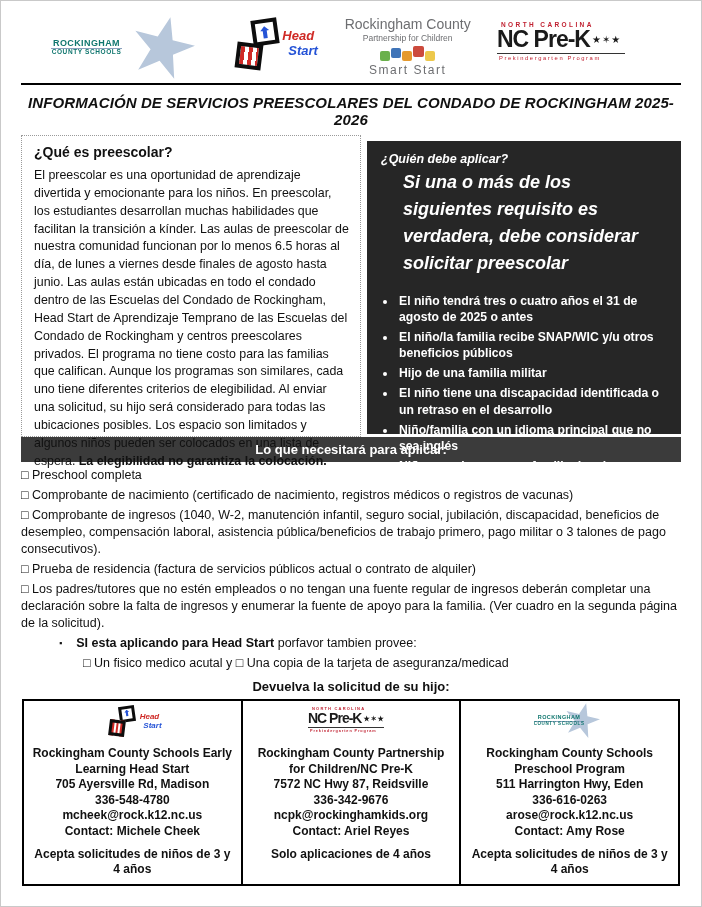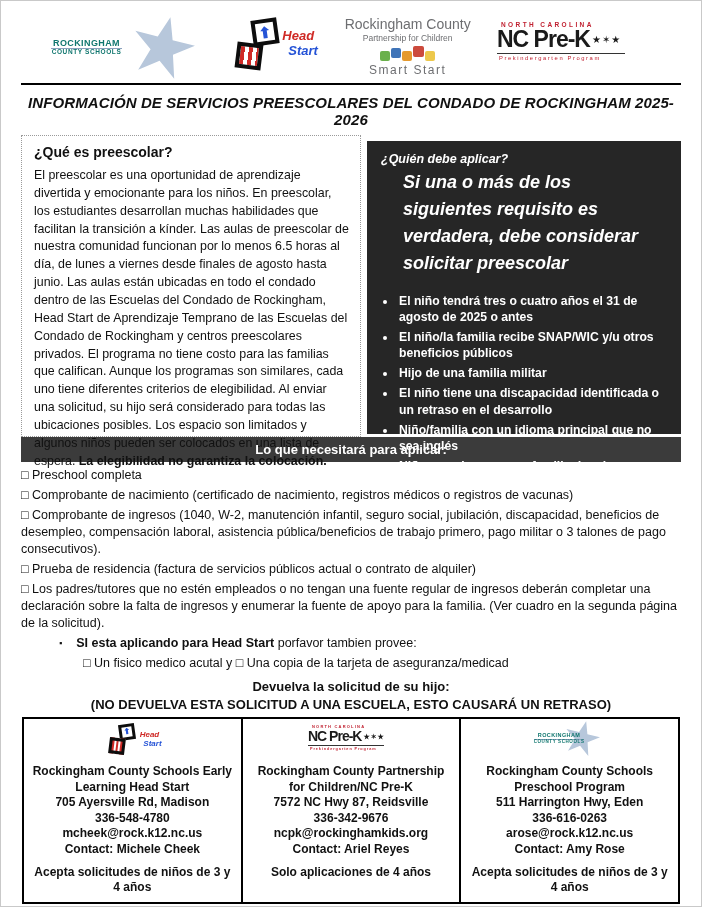--- a/index.html
+++ b/index.html
@@ -168,21 +168,20 @@
     <p>□ Preschool completa</p>
     <p>□ Comprobante de nacimiento (certificado de nacimiento, registros médicos o registros de vacunas)</p>
     <p>□ Comprobante de ingresos (1040, W-2, manutención infantil, seguro social, jubilación, discapacidad, beneficios de desempleo, compensación laboral, asistencia pública/beneficios de trabajo primero, pago militar o 3 talones de pago consecutivos).</p>
     <p>□ Prueba de residencia (factura de servicios públicos actual o contrato de alquiler)</p>
     <p>□ Los padres/tutores que no estén empleados o no tengan una fuente regular de ingresos deberán completar una declaración sobre la falta de ingresos y enumerar la fuente de apoyo para la familia. (Ver cuadro en la segunda página de la solicitud).</p>
     <p class="hs-note"><span class="sq-marker">▪</span><b>SI esta aplicando para Head Start</b><span> porfavor tambien provee:</span></p>
     <p class="sub-checks">□ Un fisico medico acutal  y  □ Una copia de la tarjeta de aseguranza/medicad</p>
   </div>
 
   <div class="return-1">Devuelva la solicitud de su hijo:</div>
-  <div class="return-2">(NO DEVUELVA ESTA SOLICITUD A UNA ESCUELA, ESTO CAUSARÁ UN RETRASO)</div>
 
   <table class="agency-table">
     <tbody>
         <tr>
       <td>
         <div class="agency-logo-slot">
           <div class="logo hs-logo mini">
             <div class="hs-block-top">
                   <span class="hs-arrow">⬆</span>
                 </div>

